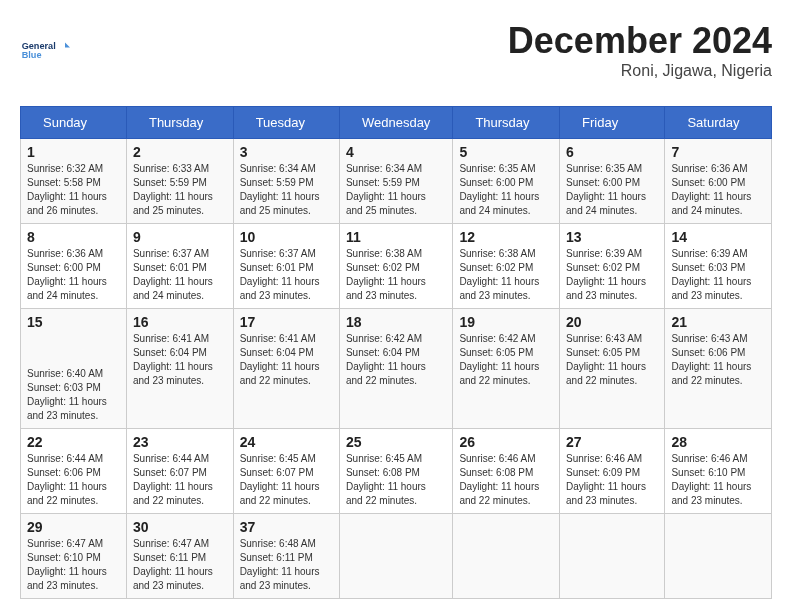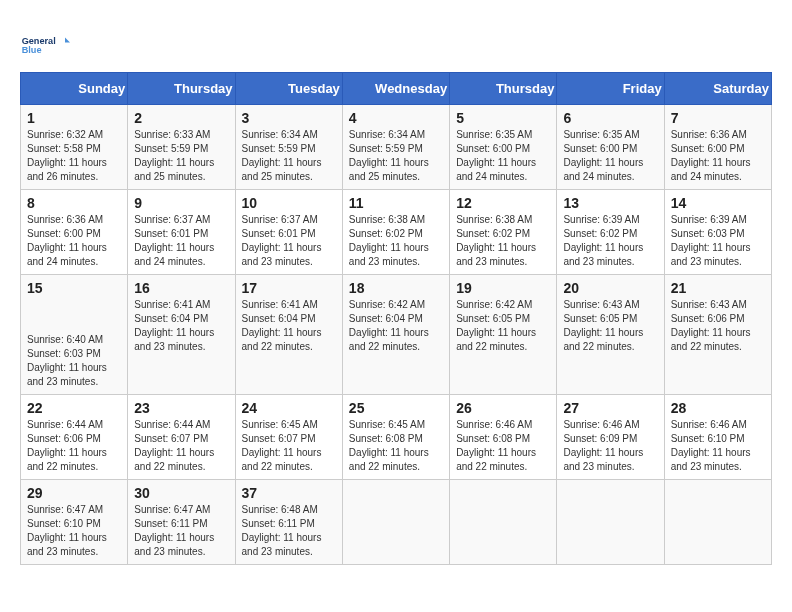--- a/index.html
+++ b/index.html
@@ -7,44 +7,44 @@
       font-family: Arial, sans-serif;
       background: #fff;
       width: 792px;
       min-height: 612px;
       padding: 20px;
     }
     .header {
       display: flex;
       justify-content: space-between;
       align-items: center;
-      margin-bottom: 2px;
+      margin-bottom: 26px;
     }
     .logo {
       display: flex;
       align-items: center;
       font-size: 22px;
       font-weight: bold;
       color: #1a3a6b;
     }
     .title-area { text-align: right; }
     .title-area h1 { font-size: 36px; font-weight: bold; color: #222; }
     .title-area h2 { font-size: 16px; font-weight: normal; color: #444; }
     table {
       width: 100%;
       border-collapse: collapse;
       font-size: 11px;
     }
     thead tr th {
       background: #3a6cc8;
       color: #fff;
-      padding: 8px 2px;
-      text-align: right;
+      padding: 8px 22px;
+      text-align: left;
       font-size: 13px;
-      font-weight: bold;
+      font-weight: normal;
       border: 1px solid #2a5ab8;
     }
     tbody tr td {
       border: 1px solid #ccc;
       padding: 5px 6px;
       vertical-align: top;
       width: 14.28%;
       min-height: 80px;
       background: #fff;
     }
@@ -66,20 +66,24 @@
 <body>
 
 <div class="header">
   <div class="logo">
   <svg width="50" height="50" viewBox="0 0 120 60">
     <text x="4" y="28" font-size="22" font-weight="bold" font-family="Arial" fill="#1a3a6b">General</text>
     <text x="4" y="50" font-size="22" font-weight="bold" font-family="Arial" fill="#4a90d9">Blue</text>
     <polygon points="108,12 120,24 108,24" fill="#4a90d9"></polygon>
   </svg>
 </div>
+  <div class="title-area">
+    <h1>December 2024</h1>
+    <h2>Roni, Jigawa, Nigeria</h2>
+  </div>
 </div>
 
 <table>
   <thead>
     <tr>
     <th>Sunday</th>
         <th>Thursday</th>
         <th>Tuesday</th>
         <th>Wednesday</th>
         <th>Thursday</th>

